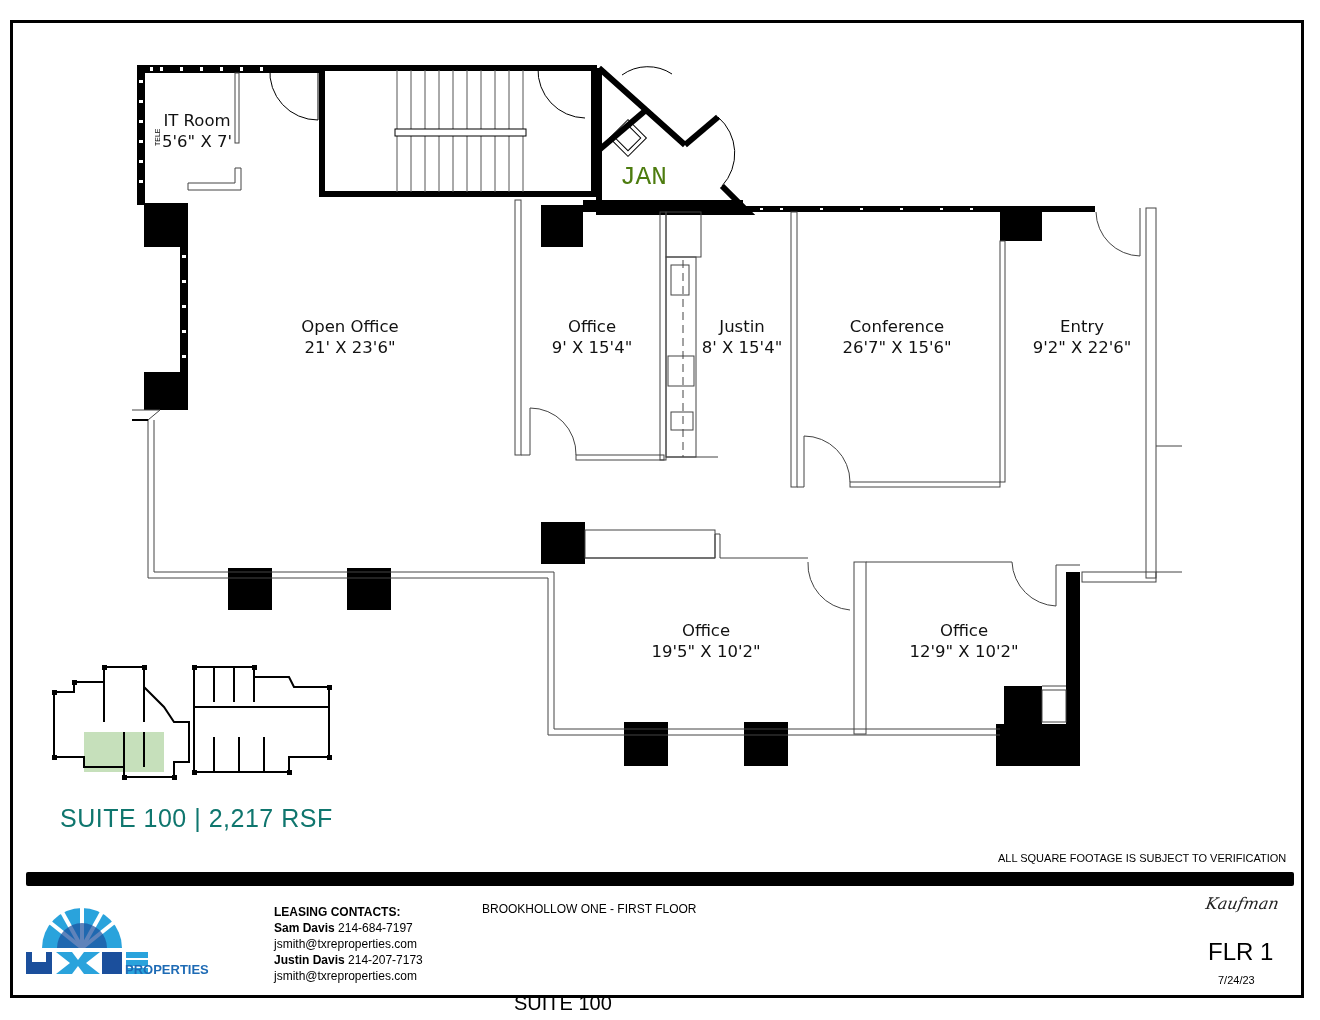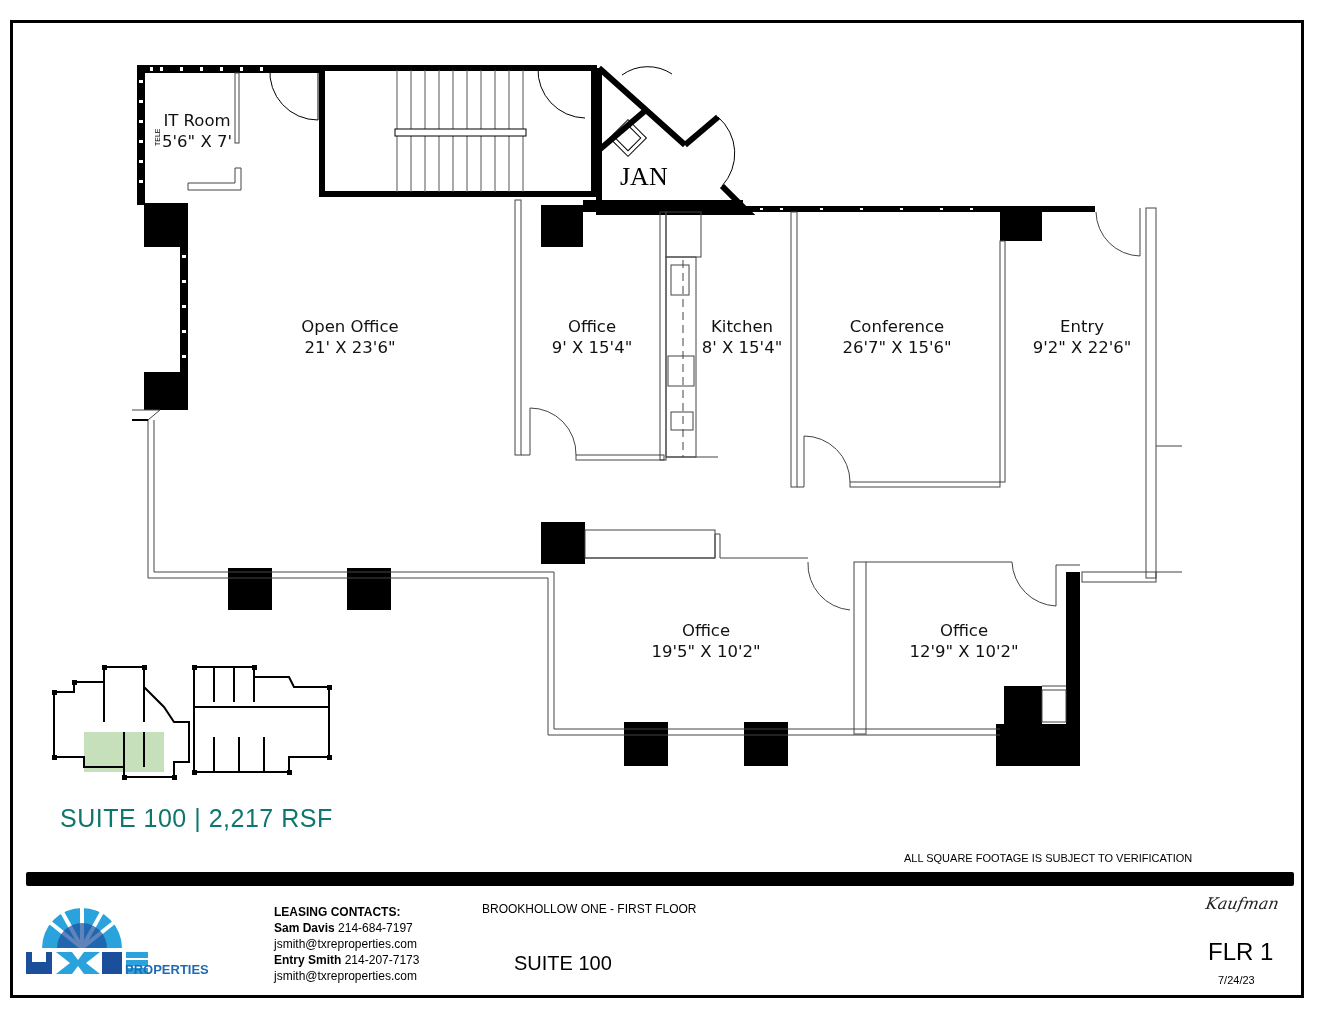--- a/index.html
+++ b/index.html
@@ -1,29 +1,29 @@
 <!DOCTYPE html>
 <html><head>
   <meta charset="utf-8">
   <style>
     html, body { margin: 0; padding: 0; background: #ffffff; }
     body { width: 1320px; height: 1020px; position: relative; overflow: hidden; font-family: "Liberation Sans", sans-serif; }
     .frame { position: absolute; left: 10px; top: 20px; width: 1294px; height: 978px; border: 3px solid #000; box-sizing: border-box; }
     svg.plan { position: absolute; left: 0; top: 0; }
     .lbl { position: absolute; text-align: center; font-family: "DejaVu Sans", sans-serif; font-size: 16.5px; line-height: 21px; color: #111; white-space: nowrap; transform: translateX(-50%); }
-    .jan { position: absolute; left: 620px; top: 162px; font-size: 26px; font-family: Liberation Serif, serif; color: #000000; }
+    .jan { position: absolute; left: 620px; top: 162px; font-size: 26px; font-family: Liberation Mono, monospace; color: #4d7c0f; }
     .tele { position: absolute; left: 154px; top: 146px; font-size: 7px; transform: rotate(-90deg); transform-origin: left top; font-family: "Liberation Sans", sans-serif; }
     .suite-title { position: absolute; left: 32px; top: 804px; font-size: 25px; color: #0f766e; letter-spacing: 0.5px; margin-left: 28px; }
-    .disclaimer { position: absolute; left: 904px; top: 852px; font-size: 11px; color: #000; }
+    .disclaimer { position: absolute; left: 998px; top: 852px; font-size: 11px; color: #000; }
     .bar { position: absolute; left: 26px; top: 872px; width: 1268px; height: 14px; background: #000; border-radius: 2px; }
     .contacts { position: absolute; left: 226px; top: 904px; font-size: 12px; line-height: 16px; color: #000; margin-left: 48px; }
     .contacts .hd { font-weight: bold; }
     .contacts b { font-weight: bold; }
     .bldg { position: absolute; left: 482px; top: 902px; font-size: 12px; color: #000; }
-    .suite-sub { position: absolute; left: 514px; top: 952px; font-size: 20px; color: #000; }
+    .suite-sub { position: absolute; left: 514px; top: 992px; font-size: 20px; color: #000; }
     .flr { position: absolute; left: 1208px; top: 938px; font-size: 24px; color: #000; }
     .date { position: absolute; left: 1218px; top: 974px; font-size: 11px; color: #000; }
     .sig { position: absolute; left: 1206px; top: 894px; font-family: "DejaVu Serif", serif; font-style: italic; font-size: 16px; color: #222; transform: skewX(-10deg); }
     .logo { position: absolute; left: 22px; top: 908px; width: 200px; height: 72px; }
     .logo-text { position: absolute; left: 125px; top: 962px; font-weight: bold; font-size: 13px; color: #1e6bb5; }
   </style>
 </head>
 <body>
 
 <div class="frame"></div>
@@ -167,21 +167,21 @@
 </div>
 <div class="lbl" style="left:350px; top:316px;">
   <div>Open Office</div>
     <div>21' X 23'6"</div>
 </div>
 <div class="lbl" style="left:592px; top:316px;">
   <div>Office</div>
     <div>9' X 15'4"</div>
 </div>
 <div class="lbl" style="left:742px; top:316px;">
-  <div>Kitchen</div>
+  <div>Justin</div>
     <div>8' X 15'4"</div>
 </div>
 <div class="lbl" style="left:897px; top:316px;">
   <div>Conference</div>
     <div>26'7" X 15'6"</div>
 </div>
 <div class="lbl" style="left:1082px; top:316px;">
   <div>Entry</div>
     <div>9'2" X 22'6"</div>
 </div>
@@ -253,21 +253,21 @@
   <rect x="104" y="44" width="22" height="6" fill="#2aa3dc"></rect>
   <rect x="104" y="52" width="22" height="6" fill="#2aa3dc"></rect>
   <rect x="104" y="60" width="22" height="6" fill="#2aa3dc"></rect>
 </svg>
 <div class="logo-text">PROPERTIES</div>
 
 <div class="contacts">
   <div class="hd">LEASING CONTACTS:</div>
   <div><b>Sam Davis</b> <span>214-684-7197</span></div>
   <div>jsmith@txreproperties.com</div>
-  <div><b>Entry Smith</b> <span>214-207-7173</span></div>
+  <div><b>Justin Davis</b> <span>214-207-7173</span></div>
   <div>jsmith@txreproperties.com</div>
 </div>
 
 <div class="bldg">BROOKHOLLOW ONE  -  FIRST FLOOR</div>
 <div class="suite-sub">SUITE 100</div>
 <div class="sig">Kaufman</div>
 <div class="flr">FLR 1</div>
 <div class="date">7/24/23</div>
 
 </body></html>

